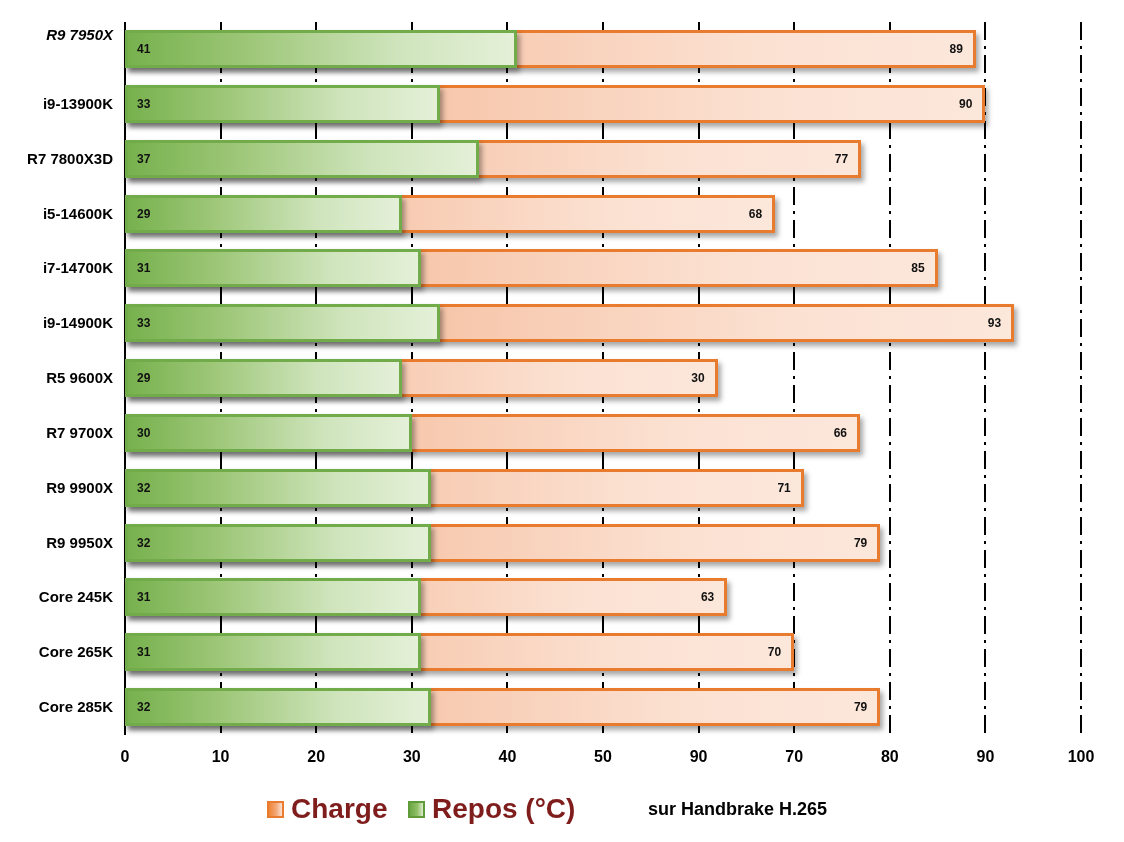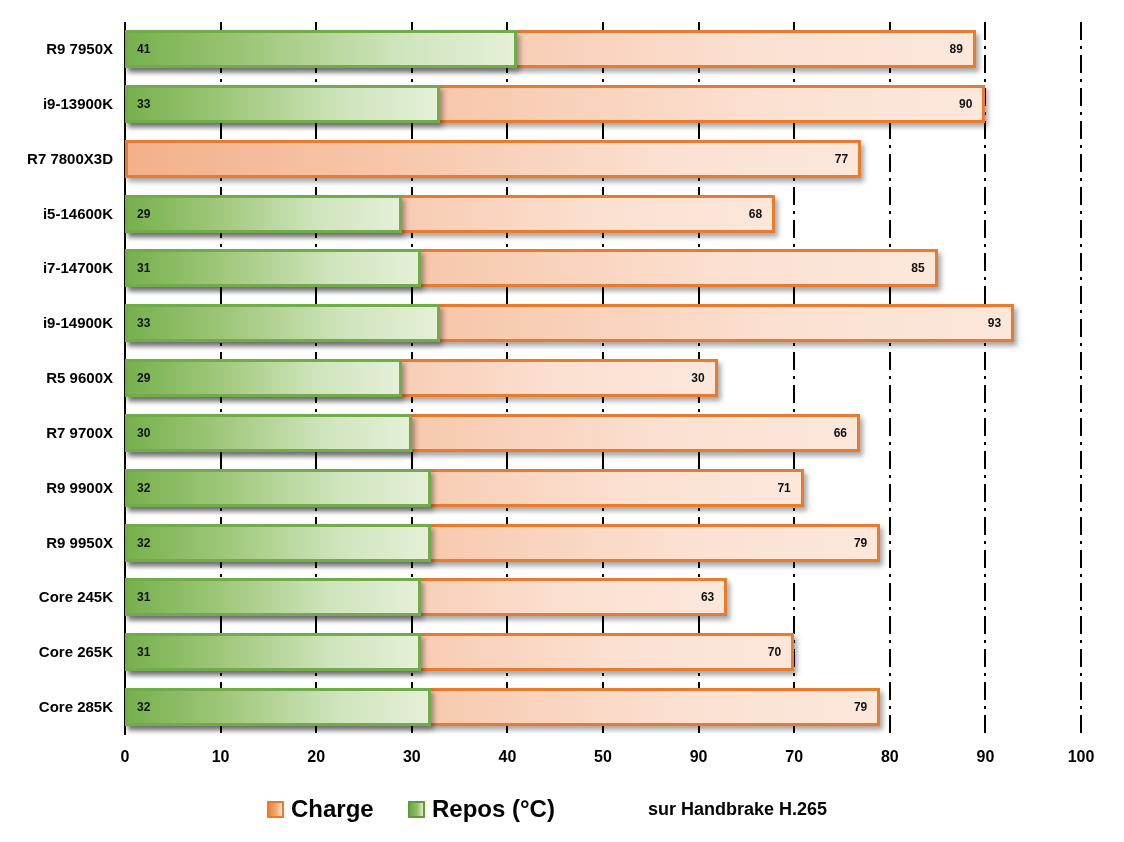--- a/index.html
+++ b/index.html
@@ -158,44 +158,44 @@
   }
   .legend-swatch.charge {
     border: 2px solid #E87B2E;
     background-image: linear-gradient(to right, #EE8535 0%, #F3A877 55%, #FBE1D2 100%);
   }
   .legend-swatch.repos {
     border: 2px solid #5F9B38;
     background-image: linear-gradient(to right, #6DA846 0%, #8FBE65 55%, #DCEBCB 100%);
   }
   .legend-text {
-    font-size: 24px;
-    font-weight: bold;
-    color: #000000;
+    font-size: 28px;
+    font-weight: bold;
+    color: #7f1d1d;
   }
   #legend-note {
     position: absolute;
     top: 0;
     left: 648px;
     height: 28px;
     display: flex;
     align-items: center;
     font-size: 18px;
     font-weight: bold;
     color: #000000;
     white-space: nowrap;
   }
 </style>
 </head>
 <body>
 
 <div id="chart-root">
 
   <div id="category-labels">
-      <div class="axis-label-col" style="top: 30px;">R9 7950X</div>
+      <div class="axis-label-col" style="top: 16px; font-style: italic;">R9 7950X</div>
       <div class="axis-label-col" style="top: 84.8462px;">i9-13900K</div>
       <div class="axis-label-col" style="top: 139.692px;">R7 7800X3D</div>
       <div class="axis-label-col" style="top: 194.538px;">i5-14600K</div>
       <div class="axis-label-col" style="top: 249.385px;">i7-14700K</div>
       <div class="axis-label-col" style="top: 304.231px;">i9-14900K</div>
       <div class="axis-label-col" style="top: 359.077px;">R5 9600X</div>
       <div class="axis-label-col" style="top: 413.923px;">R7 9700X</div>
       <div class="axis-label-col" style="top: 468.769px;">R9 9900X</div>
       <div class="axis-label-col" style="top: 523.615px;">R9 9950X</div>
       <div class="axis-label-col" style="top: 578.462px;">Core 245K</div>
@@ -236,20 +236,23 @@
             <div class="bar bar-repos" style="left: 0px; width: 315.48px;">
               <span class="bar-value">33</span>
             </div>
           </div>
         </div>
         <div class="row" style="top: 109.692px;">
           <div class="bar-wrap" style="width: 956px;">
             <div class="bar bar-charge" style="left: 0px; width: 736.12px;">
               <span class="bar-value">77</span>
             </div>
+            <div class="bar bar-repos" style="left: 0px; width: 353.72px;">
+              <span class="bar-value">37</span>
+            </div>
           </div>
         </div>
         <div class="row" style="top: 164.538px;">
           <div class="bar-wrap" style="width: 956px;">
             <div class="bar bar-charge" style="left: 0px; width: 650.08px;">
               <span class="bar-value">68</span>
             </div>
             <div class="bar bar-repos" style="left: 0px; width: 277.24px;">
               <span class="bar-value">29</span>
             </div>

